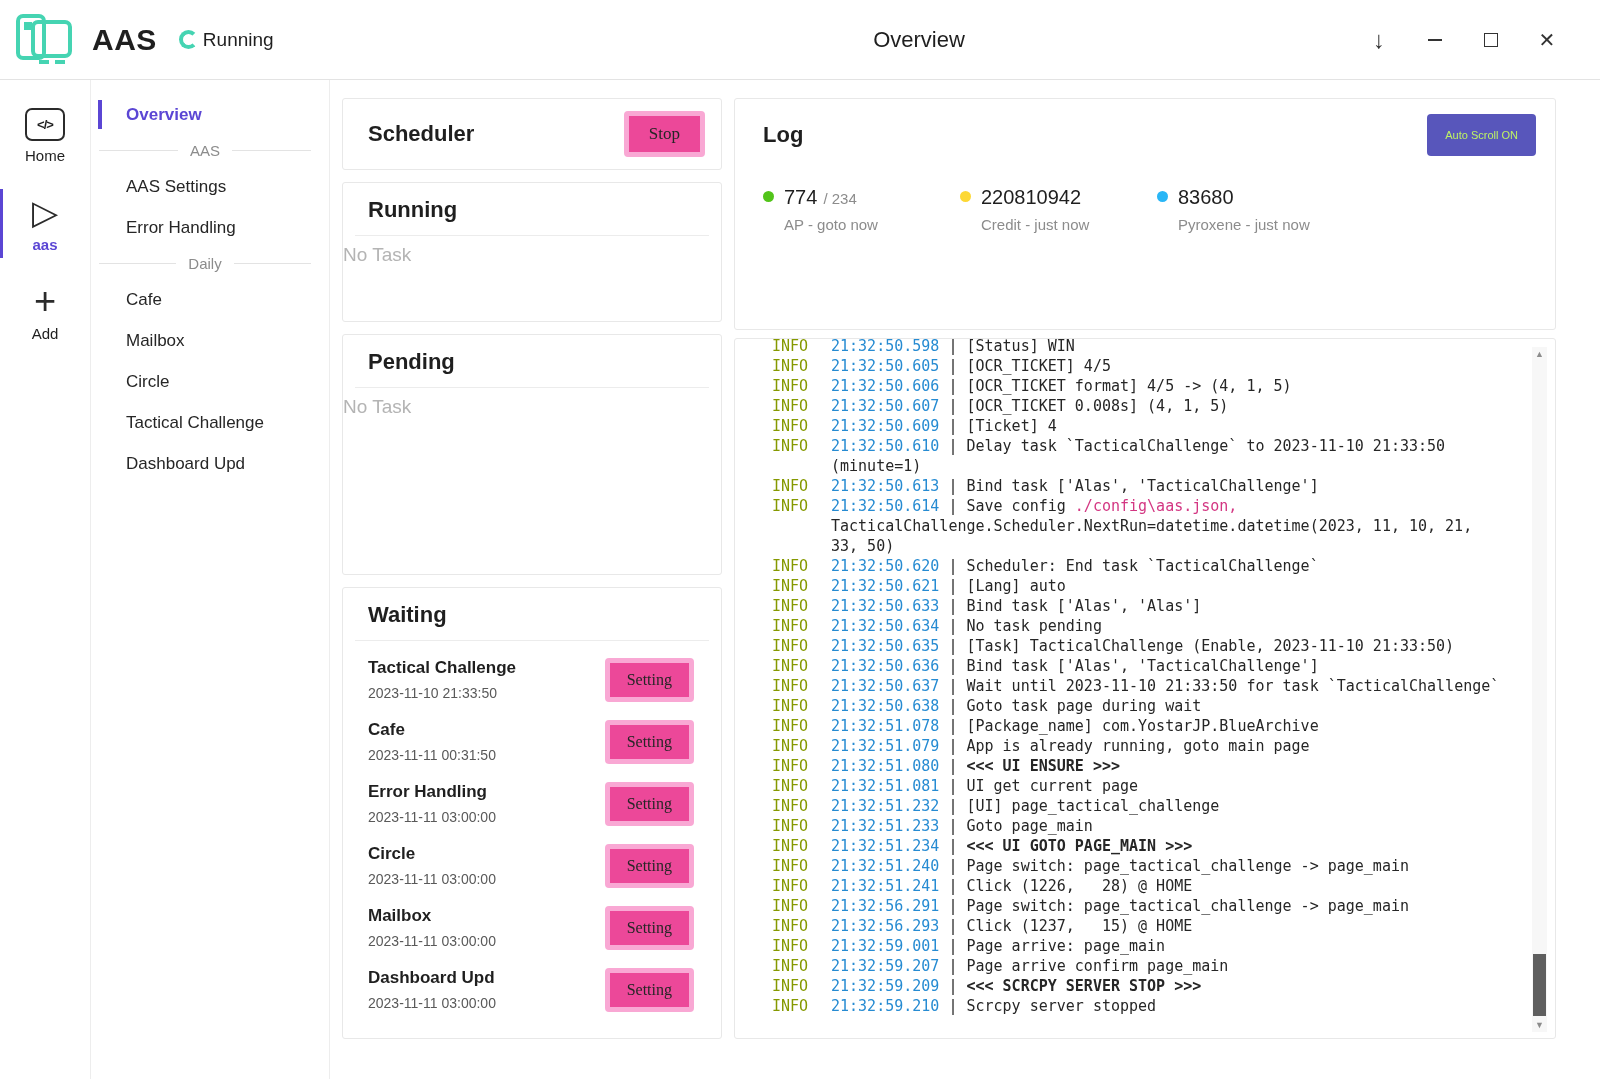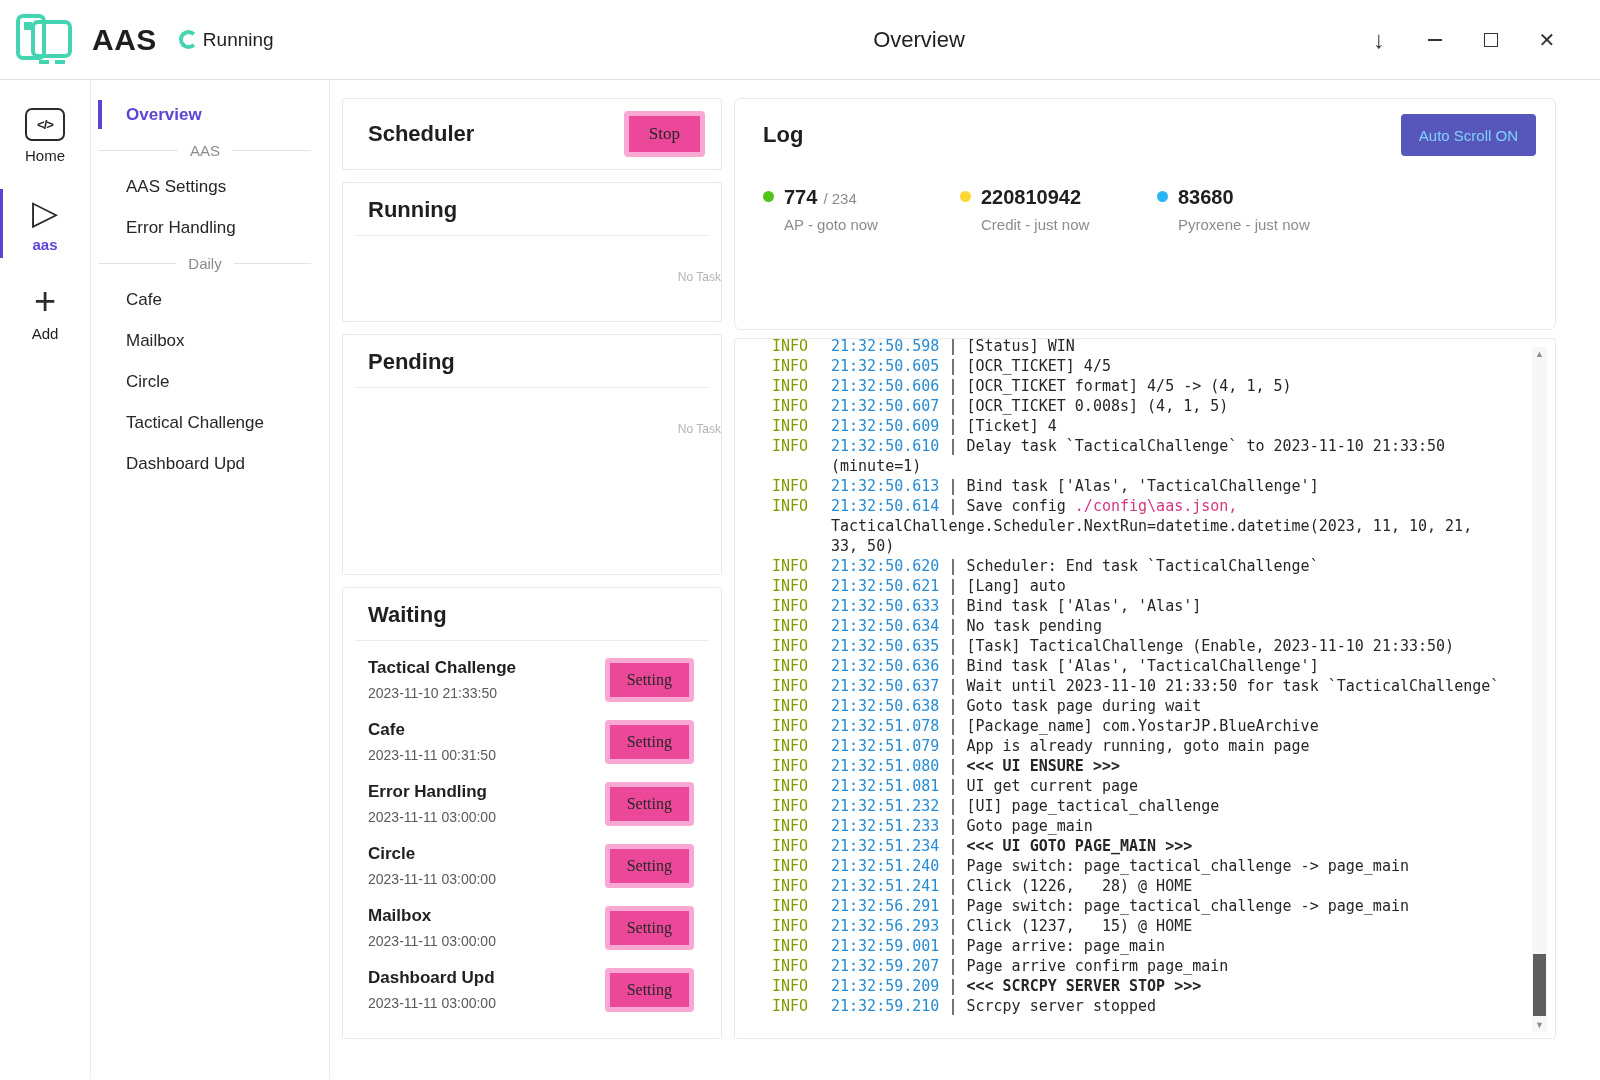--- a/index.html
+++ b/index.html
@@ -56,47 +56,47 @@
     color:#8c8c8c; font-size:15px; line-height:21px; }
   .nav-divider::before,.nav-divider::after{ content:''; flex:1; border-top:1px solid #e3e3e3; }
 
   .content{ flex:1; display:flex; gap:12px; padding:18px 44px 40px 12px; }
   .col-left{ width:380px; flex:none; display:flex; flex-direction:column; gap:12px; }
   .col-right{ flex:1; display:flex; flex-direction:column; gap:8px; min-width:0; }
 
   .card{ background:#fff; border:1px solid #e8e8e8; border-radius:3px; }
   .card-title{ font-size:22px; font-weight:700; padding:14px 25px 12px; }
   .divider{ border-top:1px solid #ececec; margin:0 12px; }
-  .no-task{ text-align:right; color:#b4b4b4; font-size:12px; margin-top:34px; }
+  .no-task{ text-align:left; color:#b4b4b4; font-size:19px; margin-top:8px; }
 
   .card-scheduler{ height:72px; flex:none; display:flex; align-items:center;
     justify-content:space-between; padding:0 16px 0 25px; }
   .card-scheduler .card-title{ padding:0; }
   .card-running{ height:140px; flex:none; }
   .card-pending{ height:241px; flex:none; }
   .card-waiting{ flex:1; overflow:hidden; }
 
   .btn{ background:#ec4899; border:5px solid #f9a8d4; border-radius:4px; color:#262626;
     font-size:17px; font-family:Liberation Serif, serif; padding:8px 20px; cursor:pointer; }
-  .btn-primary{ background:var(--button); border:none; border-radius:4px; color:#7dd3fc;
-    font-size:15px; font-family:inherit; height:42px; padding:0 18px; cursor:pointer; }
+  .btn-primary{ background:var(--button); border:none; border-radius:4px; color:#bef264;
+    font-size:11px; font-family:inherit; height:42px; padding:0 18px; cursor:pointer; }
 
   .wlist{ padding:8px 27px 0 25px; }
   .witem{ display:flex; align-items:center; justify-content:space-between; padding:9px 0; }
   .wname{ font-size:17px; font-weight:700; line-height:20px; }
   .wtime{ font-size:14px; color:#595959; margin-top:7px; line-height:17px; }
   .witem .btn{ padding:8px 17px; font-size:16px; }
 
-  .card-loghead{ height:232px; flex:none; padding:0 19px 0 28px;border-radius:7px; }
+  .card-loghead{ height:232px; flex:none; padding:0 19px 0 28px; }
   .loghead-top{ display:flex; align-items:center; justify-content:space-between; padding-top:15px; }
   .loghead-top .card-title{ padding:0; }
   .stats{ display:flex; margin-top:30px; }
   .stat{ width:197px; display:flex; gap:10px; }
   .dot{ width:11px; height:11px; border-radius:50%; margin-top:5px; flex:none; }
-  .stat-value{ font-size:20px; font-weight:700; }
+  .stat-value{ font-size:20px; font-weight:400; }
   .stat-suffix{ font-size:15px; color:#8c8c8c; margin-left:6px; }
   .stat-label{ font-size:15px; color:#8c8c8c; margin-top:7px; }
 
   .card-console{ flex:1; position:relative; overflow:hidden; padding:6px 0 0 14px; }
   .log-lines{ font-family:"DejaVu Sans Mono","Liberation Mono",monospace; font-size:15px;
     line-height:20px; margin-top:-9px; }
   .log-row{ display:flex; }
   .lvl{ width:82px; flex:none; color:var(--log-level);text-align:center; }
   .lbody{ width:672px; flex:none; white-space:pre-wrap; overflow-wrap:break-word; color:#262626; }
   .time{ color:var(--log-time); }

